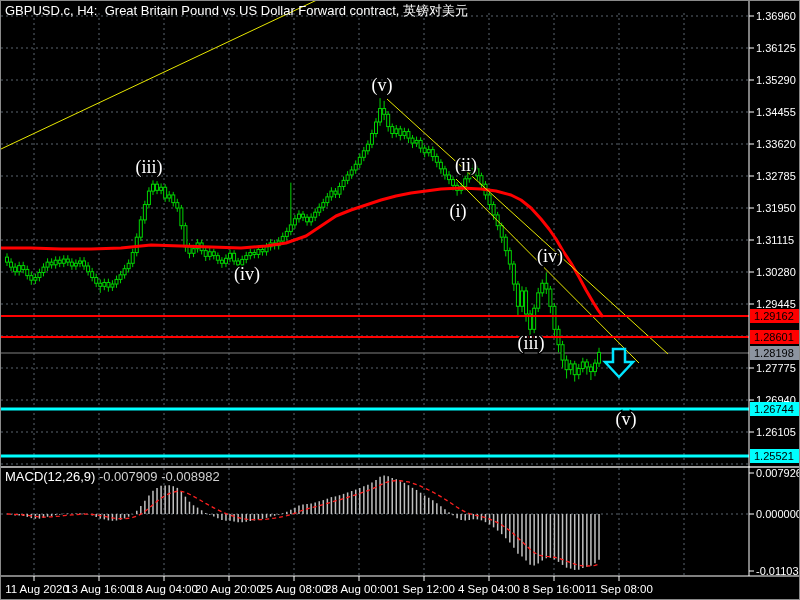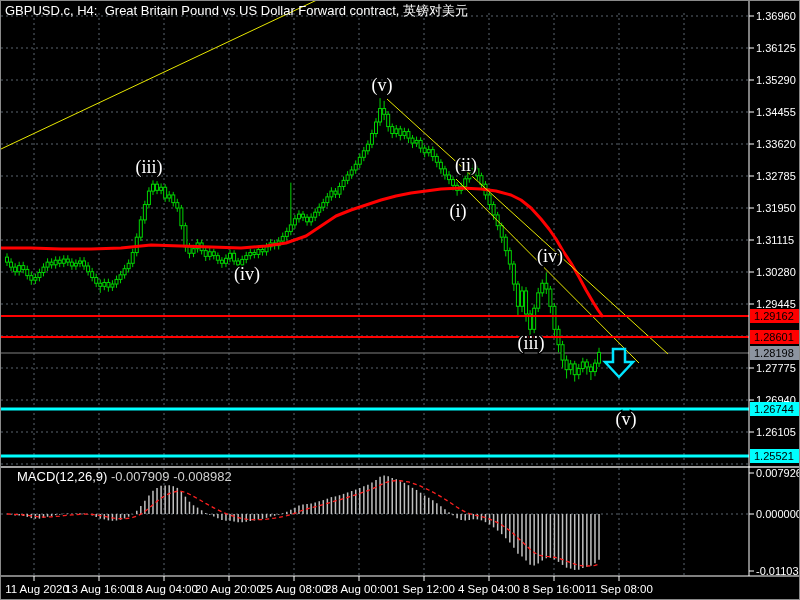--- a/index.html
+++ b/index.html
@@ -4,21 +4,21 @@
 <style>
   html,body{margin:0;padding:0;background:#222;}
   #win{
     position:relative;width:798px;height:598px;background:#000;
     border:1px solid #8a8a8a;overflow:hidden;
     font-family:"Liberation Sans",sans-serif;
   }
   #chart-svg{position:absolute;left:0;top:0;}
   .overlay{position:absolute;color:#fff;font-size:13px;white-space:pre;}
   #title-bar{left:4px;top:1px;}
-  #macd-label{left:16px;top:468px;}
+  #macd-label{left:4px;top:468px;}
   #macd-label .val{color:#d0d0d0;}
   text{font-family:"Liberation Sans",sans-serif;}
   .wave{font-family:"Liberation Serif",serif;}
 </style>
 </head>
 <body>
 
 <div id="win">
   <svg id="chart-svg" width="800" height="600">
       <g>

